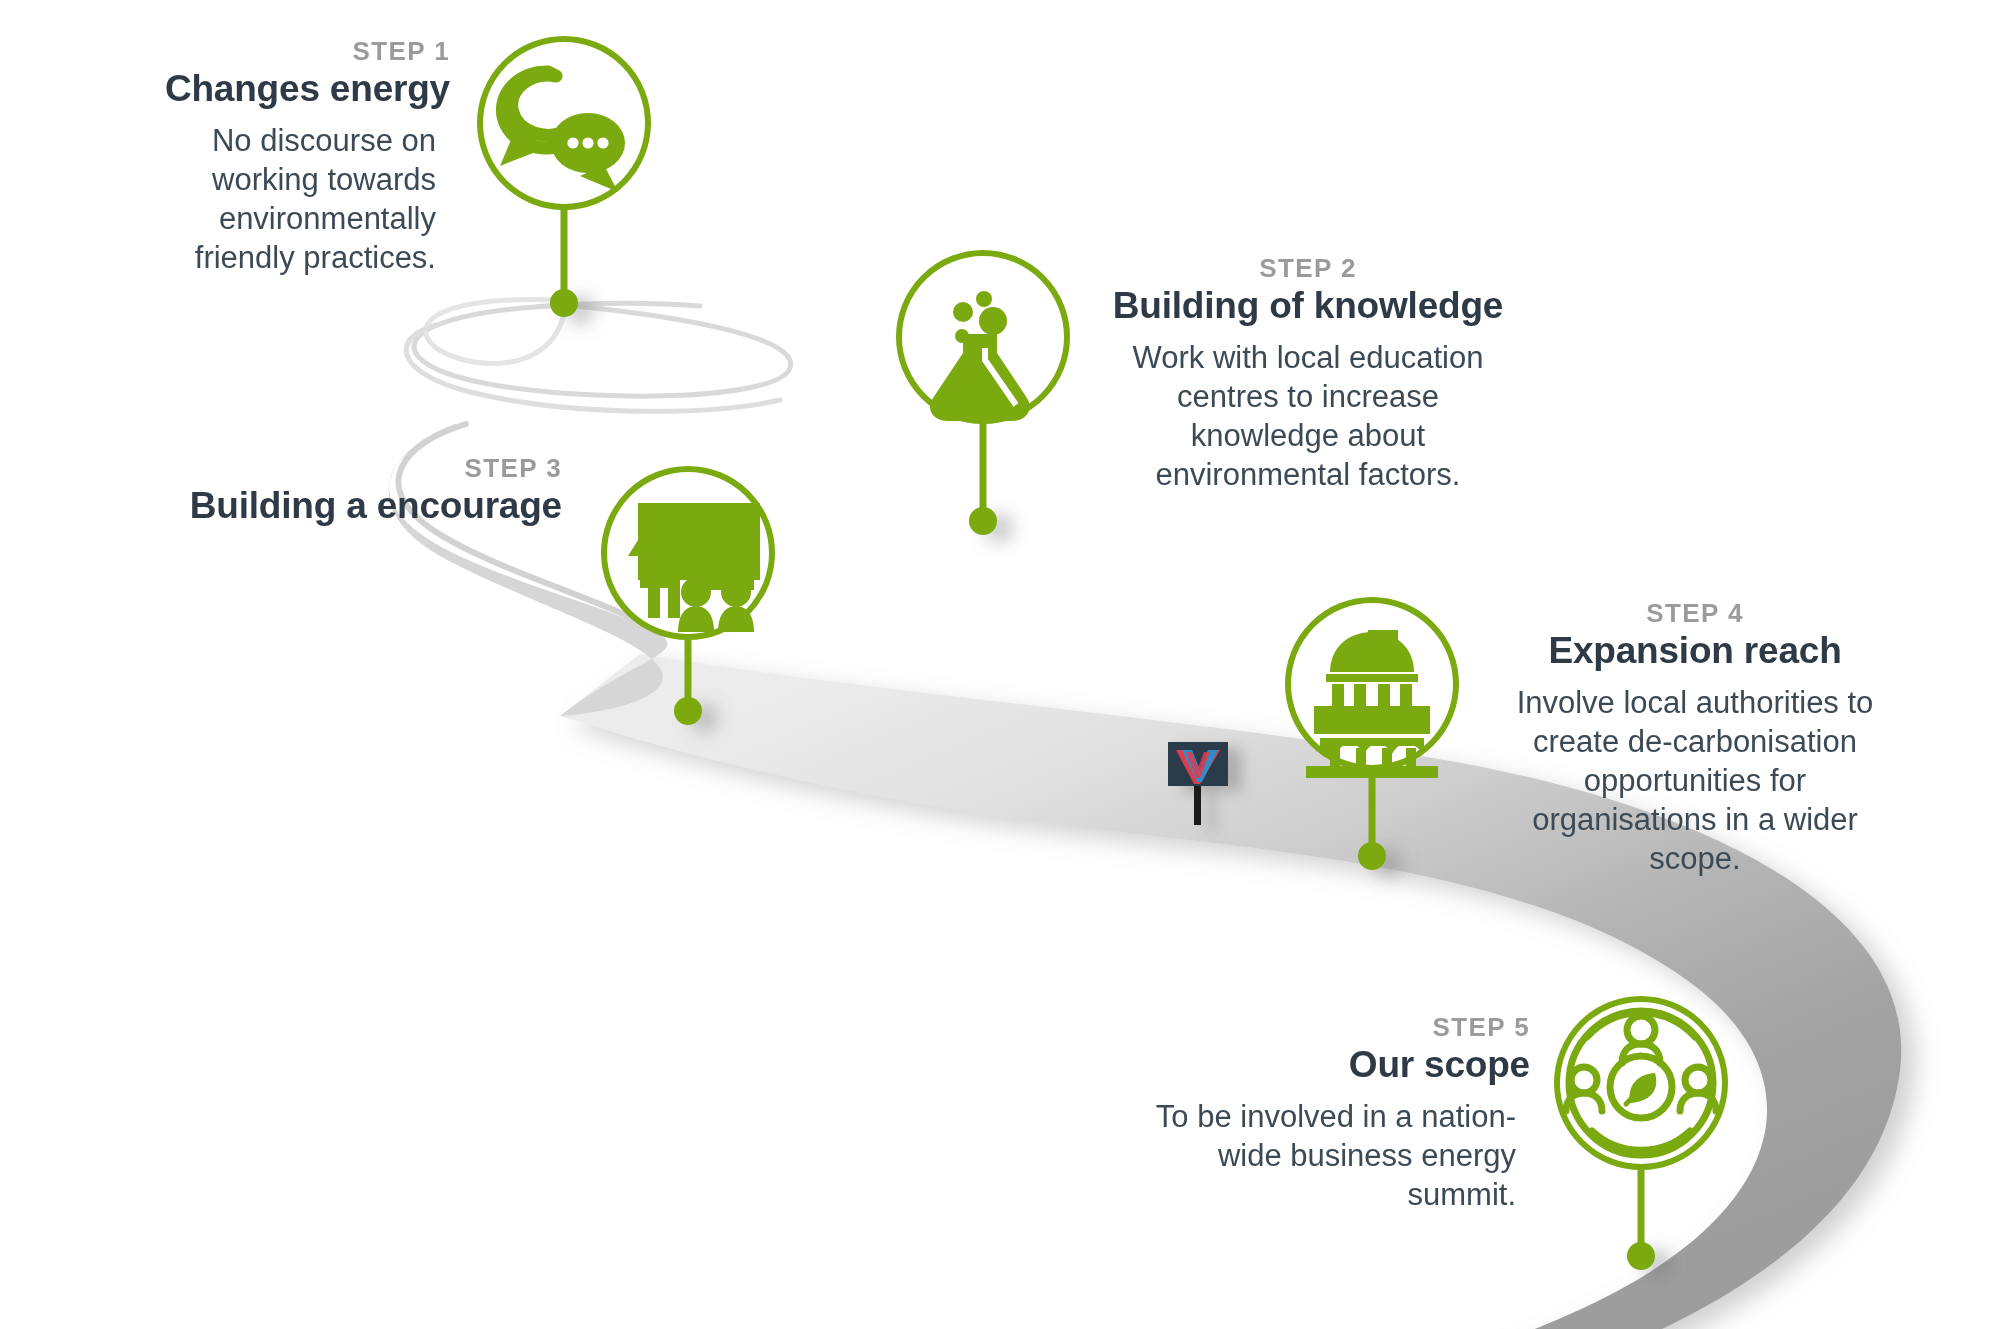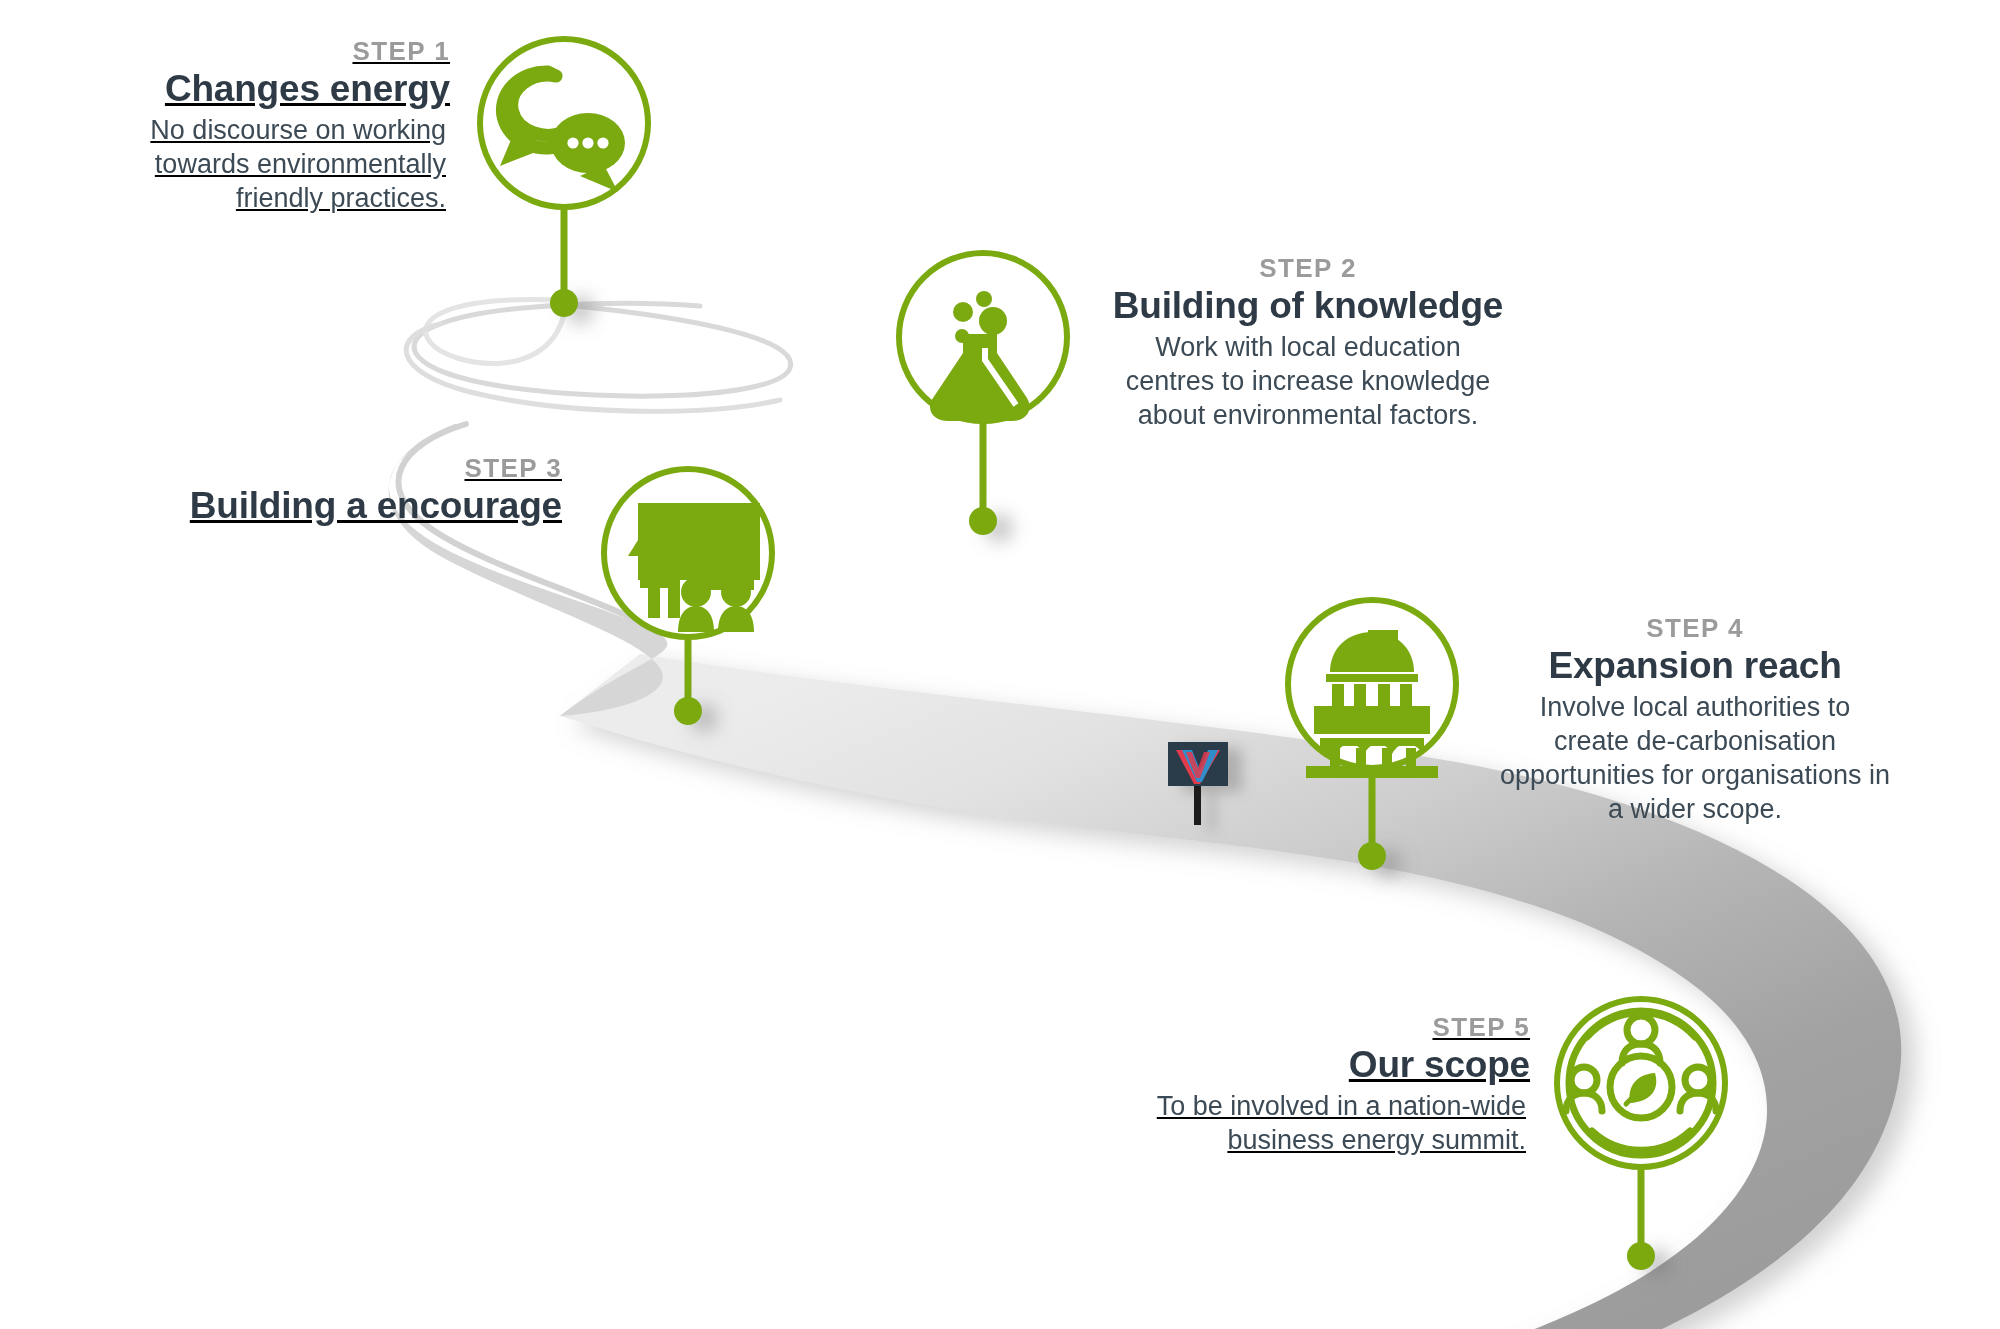--- a/index.html
+++ b/index.html
@@ -24,43 +24,43 @@
     top: 0;
     width: 2000px;
     height: 1329px;
   }
 
   
   .step-text {
     position: absolute;
     line-height: 1.0;
   }
-  .step-text.align-right { text-align: right; text-decoration: underline; }
+  .step-text.align-right { text-align: right; }
   .step-text.align-left  { text-align: center;  }
 
   .step-kicker {
     font-size: 26px;
     font-weight: bold;
     letter-spacing: 1.4px;
     color: #9b9b9b;
     margin: 0 0 6px 0;
     text-transform: uppercase;
   }
   .step-title {
     font-size: 37px;
     font-weight: bold;
     color: #2e3a45;
     margin: 0 0 6px 0;
     letter-spacing: -0.2px;
   }
   .step-desc {
-    font-size: 27px;
+    font-size: 31px;
     font-weight: normal;
     color: #3c4a55;
-    margin: 4px;
+    margin: 14px;
     line-height: 1.26;
   }
 </style>
 </head>
 <body>
 
 <div id="stage">
 
   <svg id="roadmap-svg" viewBox="0 0 2000 1329">
     <defs>
@@ -269,21 +269,21 @@
     <p class="step-kicker">STEP 2</p>
     <p class="step-title">Building of knowledge</p>
     <p class="step-desc">Work with local education centres to increase knowledge about environmental factors.</p>
   </div>
 
   <div class="step-text align-right" style="left:176px; top:455px; width:386px;">
     <p class="step-kicker">STEP 3</p>
     <p class="step-title">Building a encourage</p>
   </div>
 
-  <div class="step-text align-left" style="left:1495px; top:615px; width:400px;">
+  <div class="step-text align-left" style="left:1495px; top:600px; width:400px;">
     <p class="step-kicker">STEP 4</p>
     <p class="step-title">Expansion reach</p>
     <p class="step-desc">Involve local authorities to create de-carbonisation opportunities for organisations in a wider scope.</p>
   </div>
 
   <div class="step-text align-right" style="left:1140px; top:1014px; width:390px;">
     <p class="step-kicker">STEP 5</p>
     <p class="step-title">Our scope</p>
     <p class="step-desc">To be involved in a nation-wide business energy summit.</p>
   </div>

